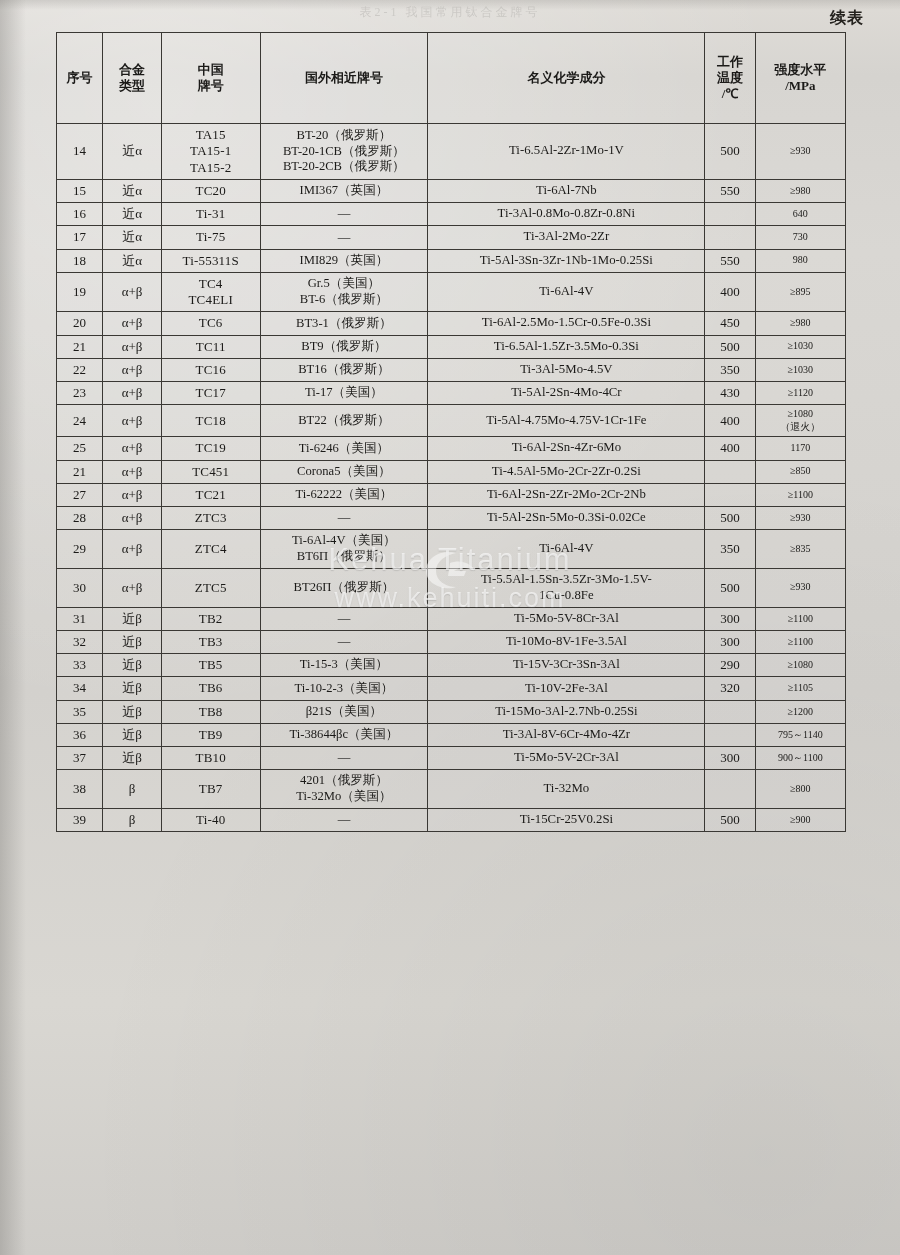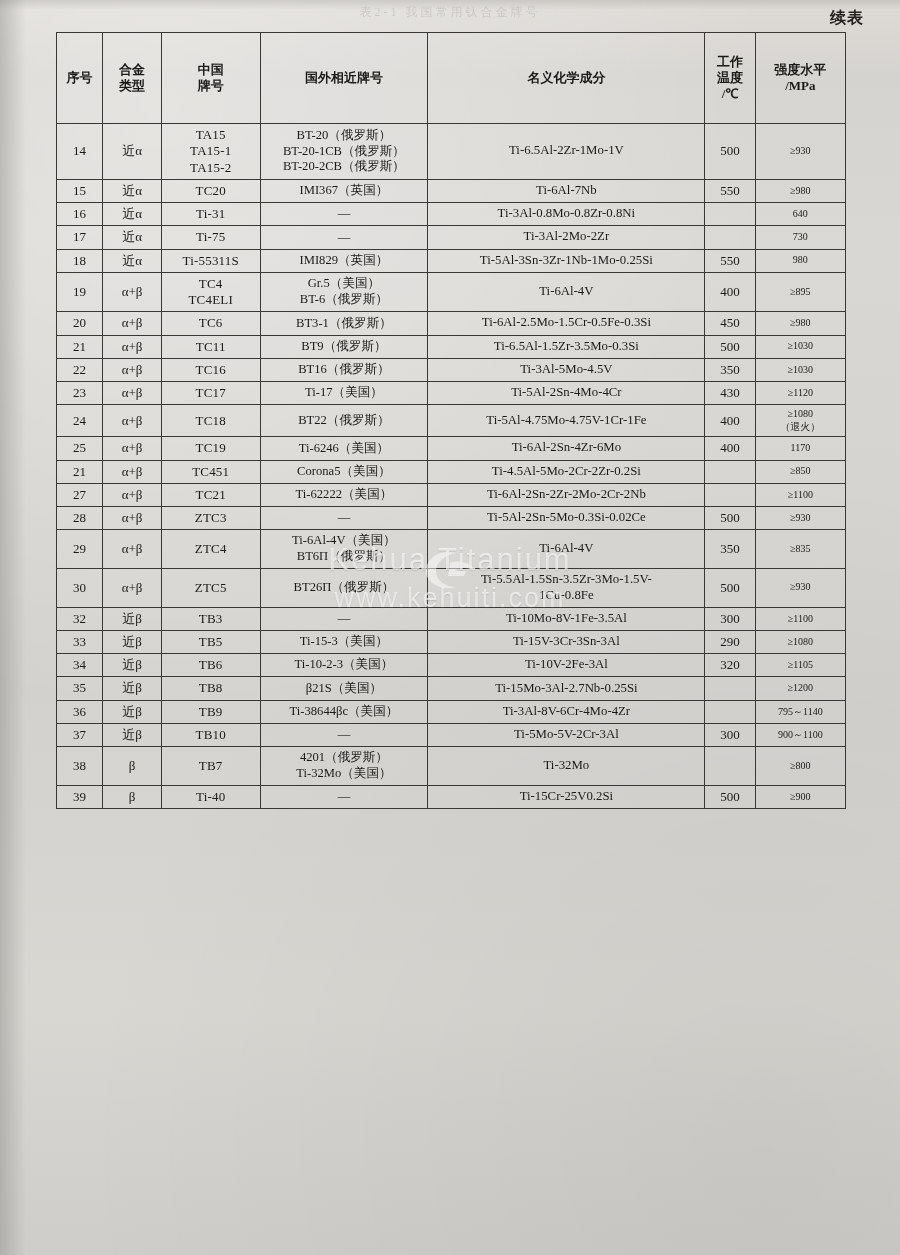--- a/index.html
+++ b/index.html
@@ -555,20 +555,43 @@
           </td>
           <td class="temp">
             <span class="ml">500</span>
           </td>
           <td class="strength">
             <span class="ml">≥930</span>
           </td>
         </tr>
         <tr>
           <td class="num">
+            <span class="ml">31</span>
+          </td>
+          <td class="type">
+            <span class="ml">近β</span>
+          </td>
+          <td class="grade">
+            <span class="ml">TB2</span>
+          </td>
+          <td class="foreign">
+            <span class="ml">—</span>
+          </td>
+          <td class="comp">
+            <span class="ml">Ti-5Mo-5V-8Cr-3Al</span>
+          </td>
+          <td class="temp">
+            <span class="ml">300</span>
+          </td>
+          <td class="strength">
+            <span class="ml">≥1100</span>
+          </td>
+        </tr>
+        <tr>
+          <td class="num">
             <span class="ml">32</span>
           </td>
           <td class="type">
             <span class="ml">近β</span>
           </td>
           <td class="grade">
             <span class="ml">TB3</span>
           </td>
           <td class="foreign">
             <span class="ml">—</span>

